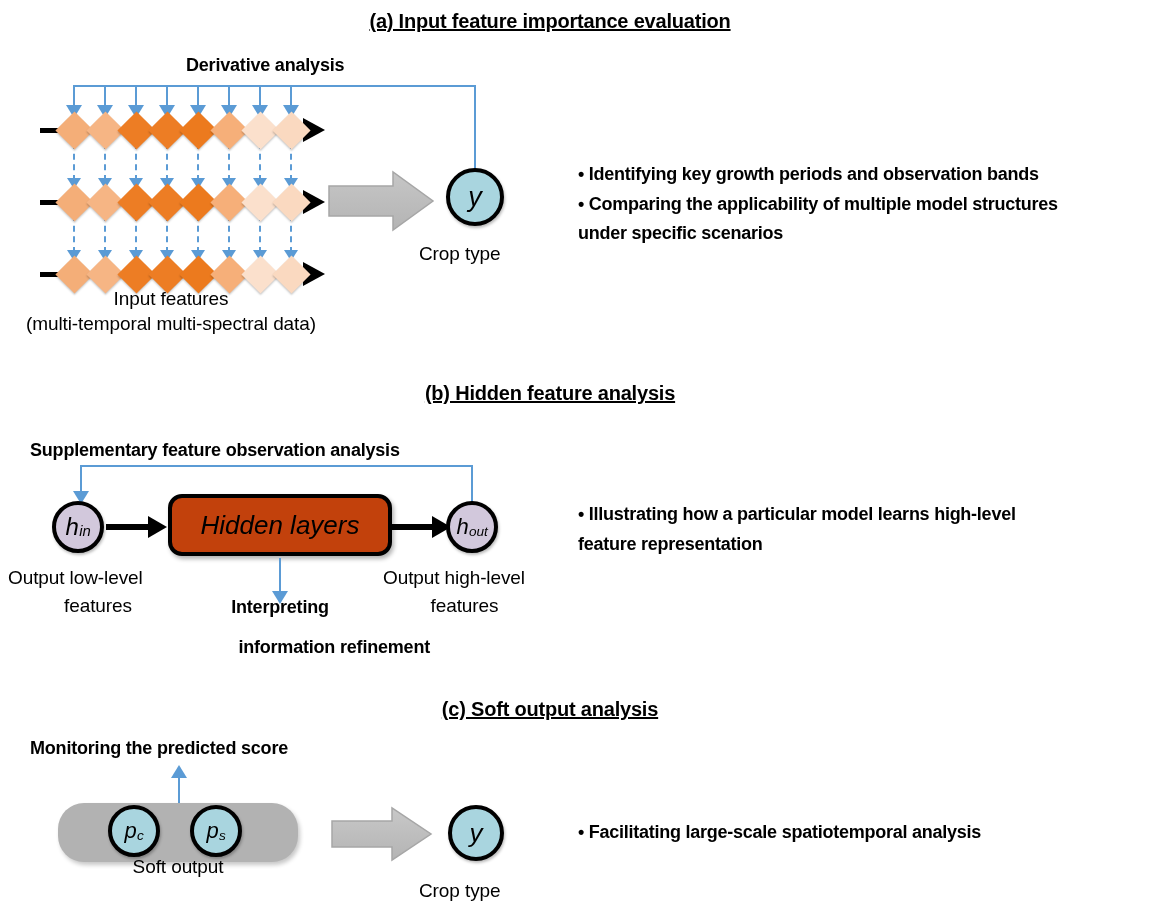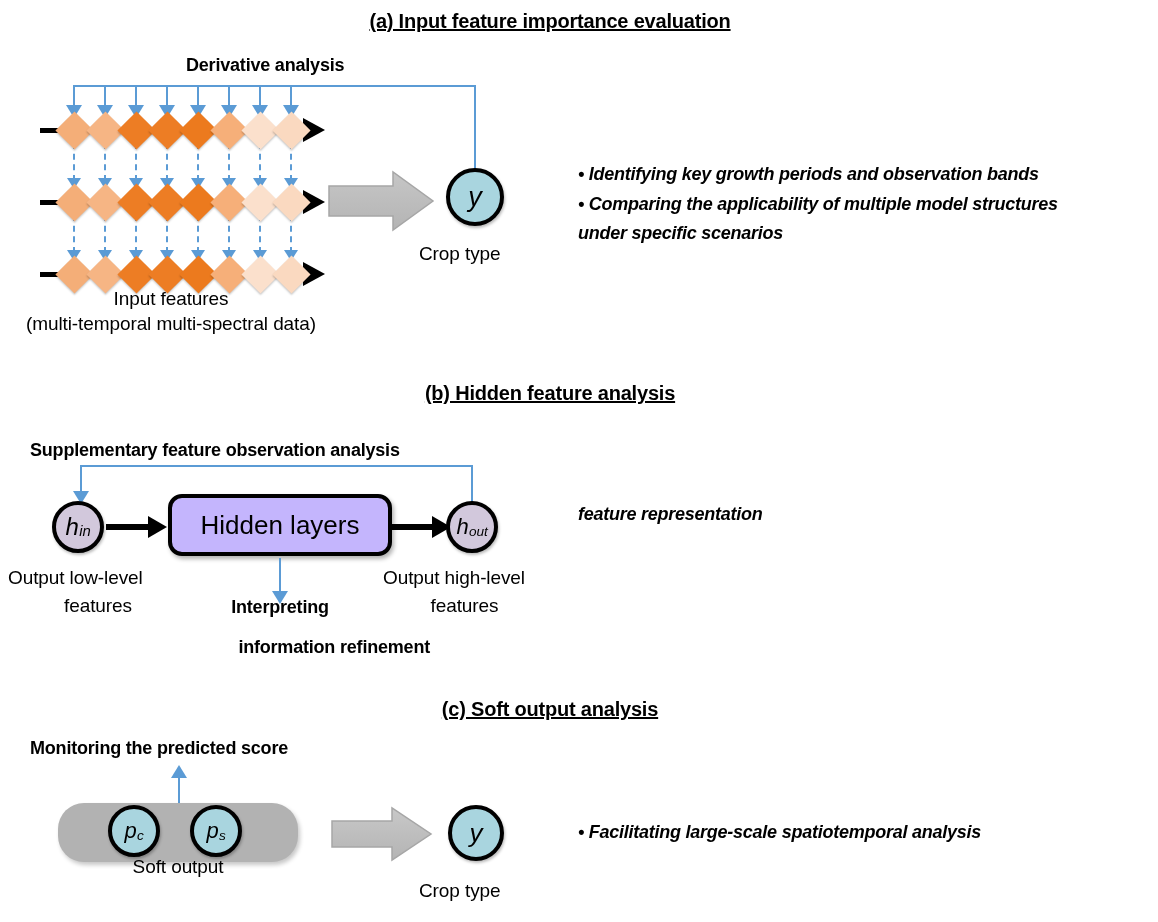--- a/index.html
+++ b/index.html
@@ -35,21 +35,21 @@
     font-size: 19px;
     white-space: nowrap;
     letter-spacing: -0.1px;
   }
   .bullet-block {
     font-weight: bold;
     font-size: 18px;
     line-height: 1.65;
     letter-spacing: -0.25px;
   }
-  .bullet-line { white-space: nowrap; font-style: italic; }
+  .bullet-line { white-space: nowrap; }
 
   
   .row-axis {
     position: absolute;
     height: 5px;
     background: #000000;
   }
   .diamond {
     position: absolute;
     width: 27px;
@@ -285,21 +285,21 @@
 <div class="bl-arrow-down" style="left:73px; top:491px;"></div>
 
 <div class="node-circle" style="left:52px; top:501px; width:52px; height:52px; background:#D2C8DC; font-size:24px;">
   <span>h</span>
     <span class="sub">in</span>
 </div>
 
 <div class="black-arrow" style="left:106px; top:524px; width:44px;"></div>
 <div class="black-arrow-head" style="left:148px; top:516px;"></div>
 
-<div class="hidden-box" style="left:168px; top:494px; width:224px; height:62px; background:#c4b5fd;">
+<div class="hidden-box" style="left:168px; top:494px; width:224px; height:62px; background:#c2410c;font-style:italic;">
   <span>Hidden layers</span>
 </div>
 
 <div class="black-arrow" style="left:392px; top:524px; width:42px;"></div>
 <div class="black-arrow-head" style="left:432px; top:516px;"></div>
 
 <div class="node-circle" style="left:446px; top:501px; width:52px; height:52px; background:#D2C8DC; font-size:22px;">
   <span>h</span>
     <span class="sub">out</span>
 </div>
@@ -310,20 +310,21 @@
 <div class="abs plain-label" style="left:8px; top:567px;">Output low-level</div>
 <div class="abs plain-label" style="left:8px; top:595px; width:180px; text-align:center;">features</div>
 
 <div class="abs plain-label" style="left:383px; top:567px;">Output high-level</div>
 <div class="abs plain-label" style="left:383px; top:595px; width:163px; text-align:center;">features</div>
 
 <div class="abs bold-label" style="left:130px; top:597px; width:300px; text-align:center;">Interpreting</div>
 <div class="abs bold-label" style="left:130px; top:637px; width:300px; text-align:right;">information refinement</div>
 
 <div class="abs bullet-block" style="left:578px; top:500px;">
+  <div class="bullet-line">• Illustrating how a particular model learns high-level</div>
   <div class="bullet-line">feature representation</div>
 </div>
 
 <div class="abs section-title" style="left:0; top:698px; width:1100px;">(c) Soft output analysis</div>
 
 <div class="abs bold-label" style="left:30px; top:738px;">Monitoring the predicted score</div>
 
 <div class="bl-v" style="left:178px; top:776px; height:52px;"></div>
 <div class="bl-arrow-up" style="left:171px; top:765px;"></div>
 

